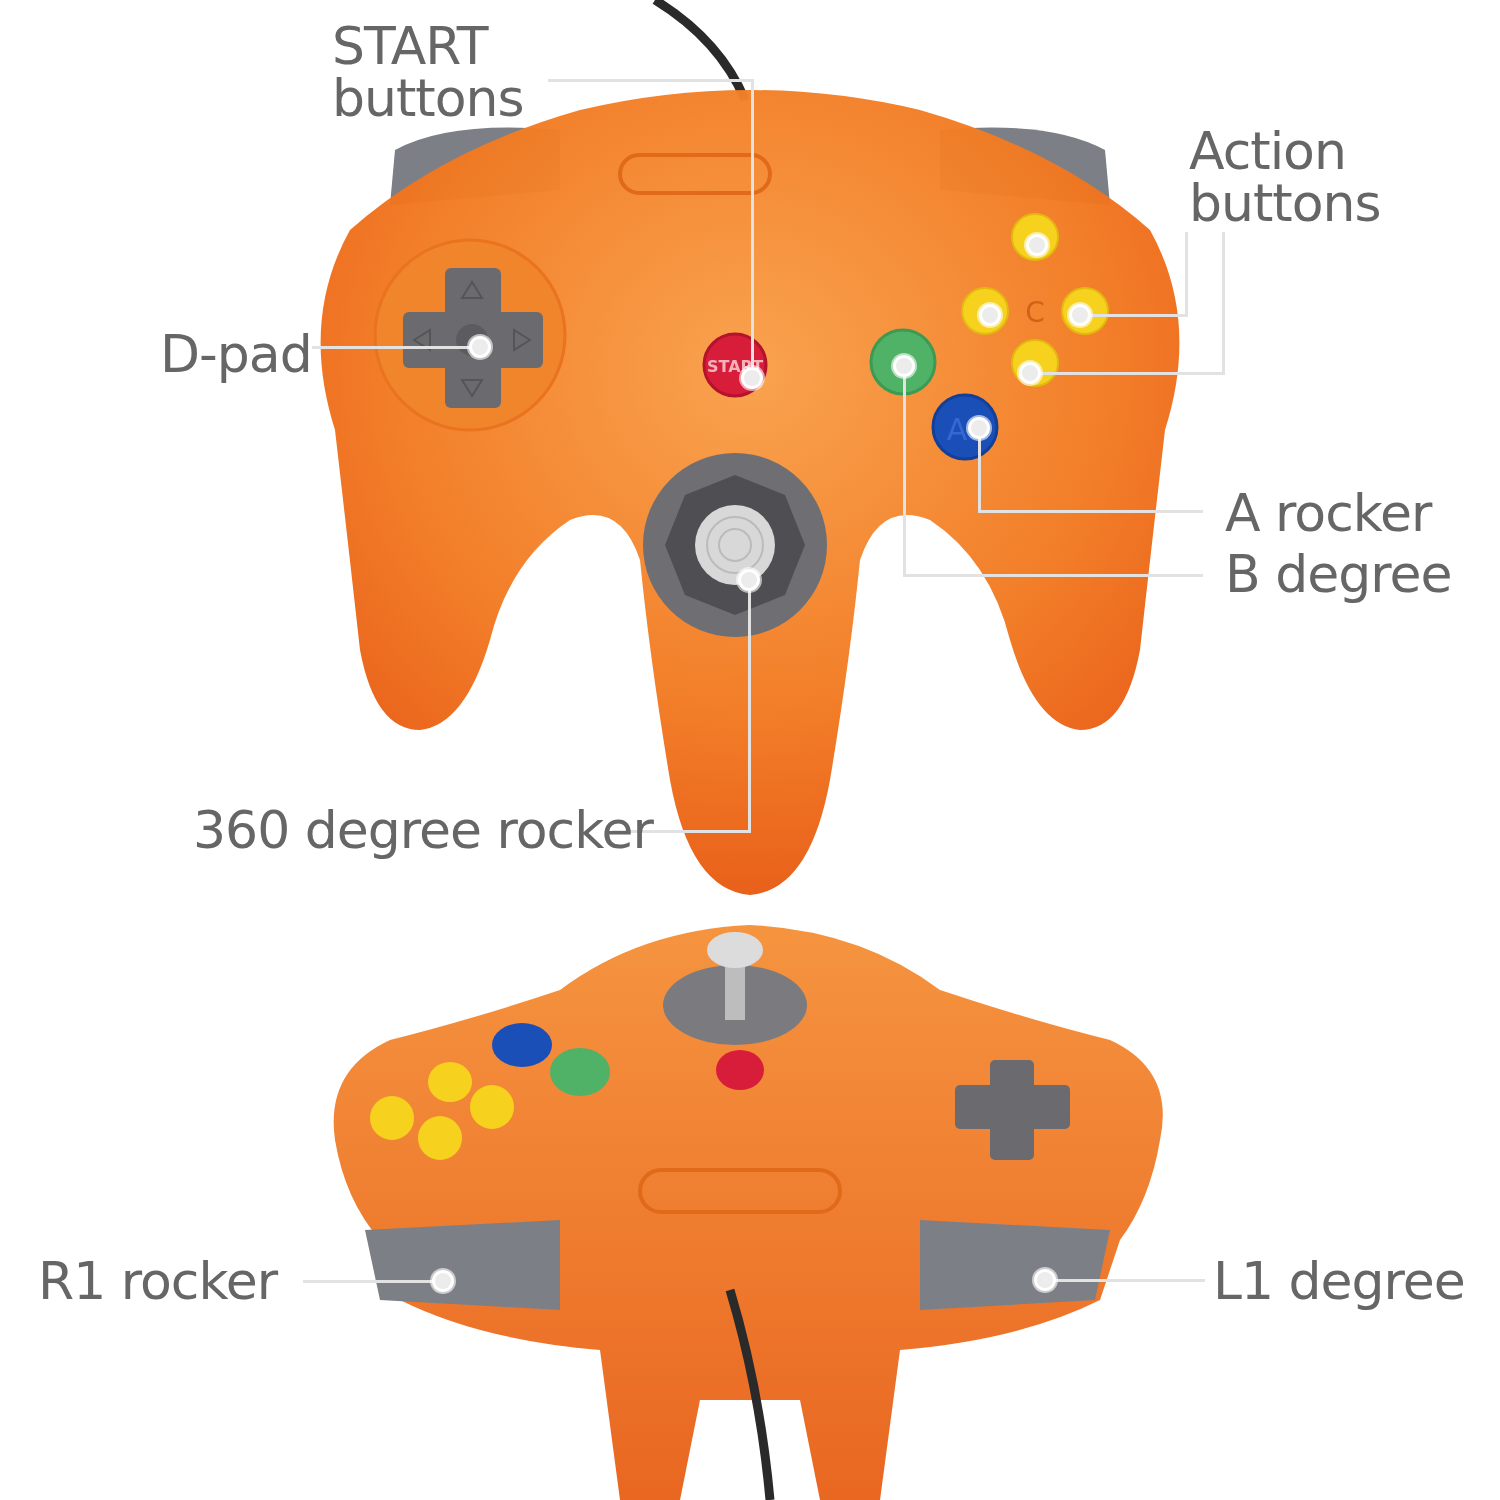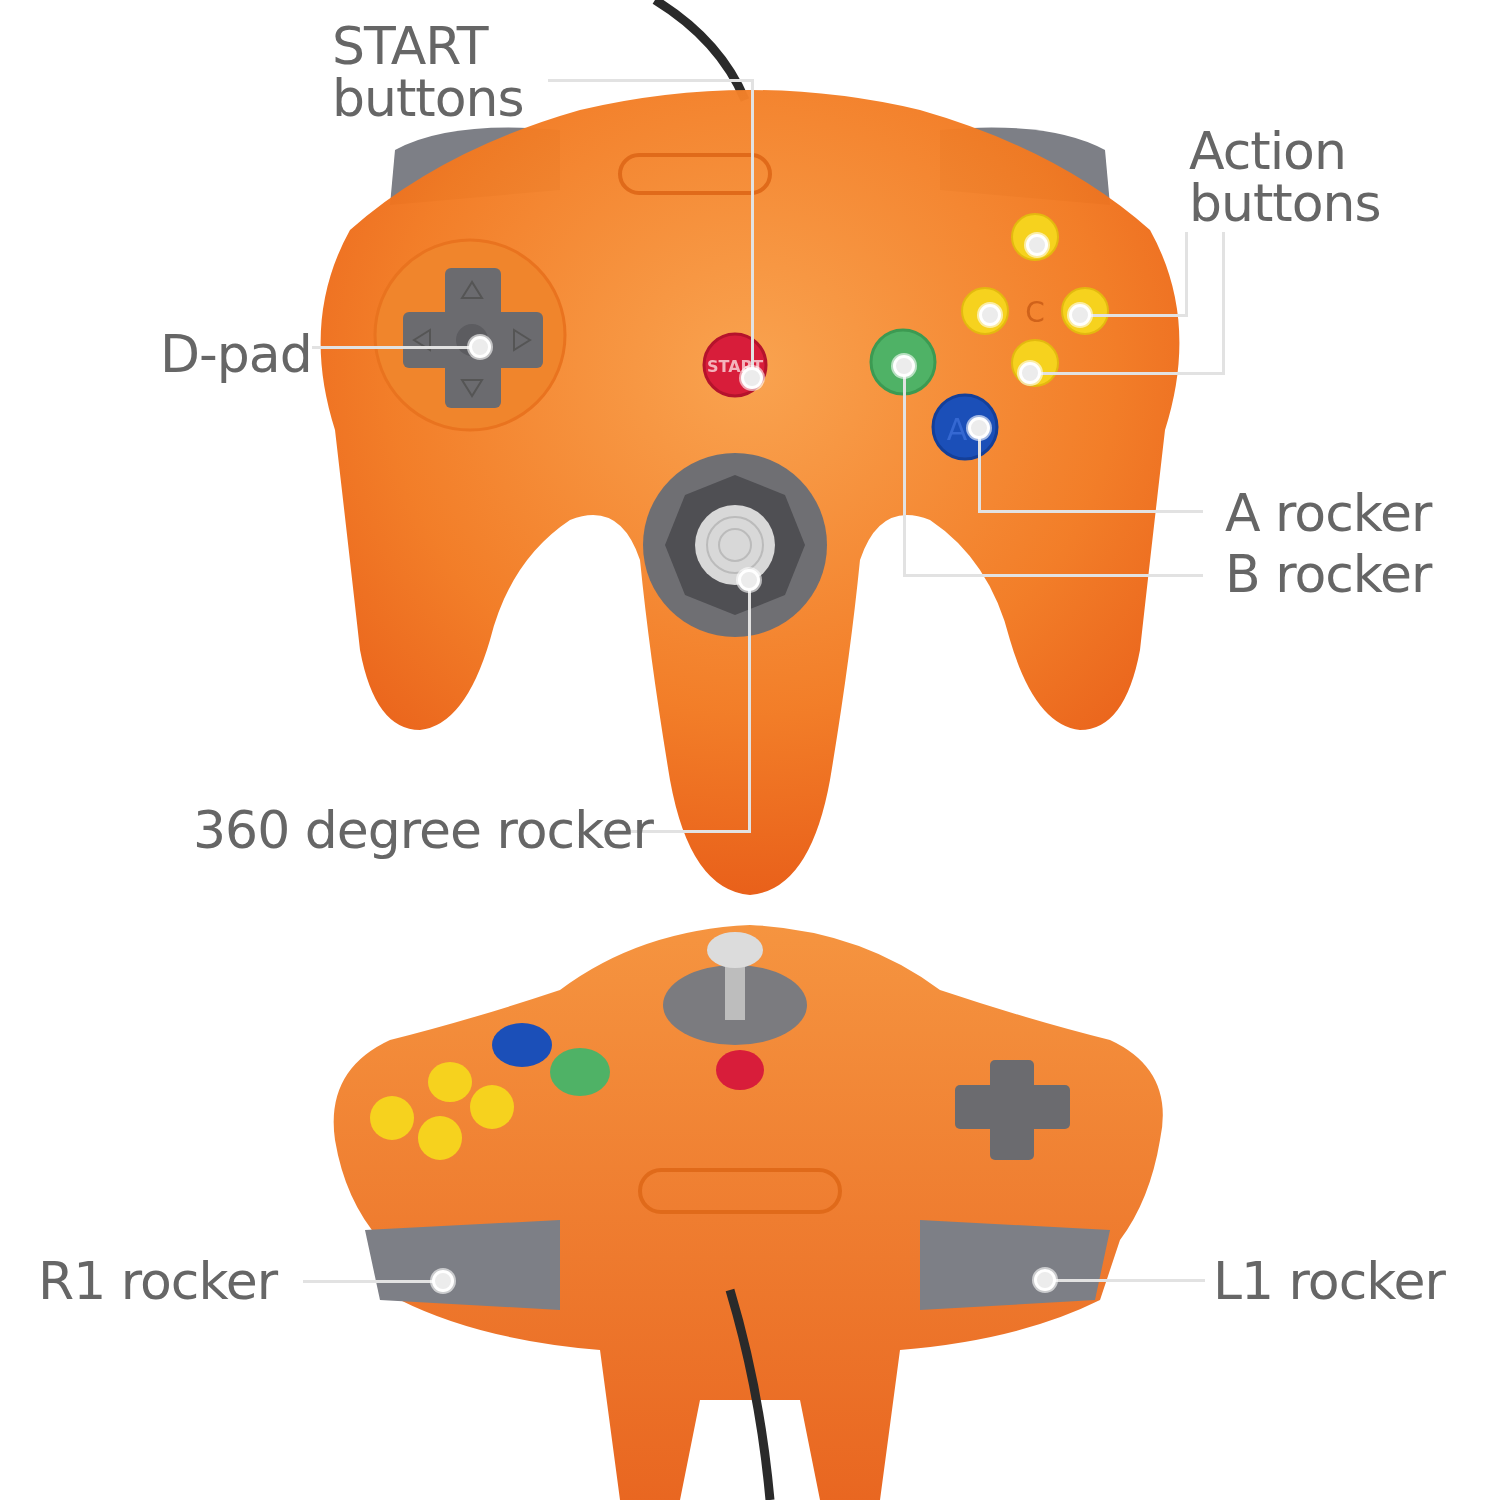--- a/index.html
+++ b/index.html
@@ -168,18 +168,18 @@
 </div>
 
 <div class="label two" style="left:1145px;top:125px;margin-left:44px;">
   <div>Action</div>
   <div>buttons</div>
 </div>
 
 <div class="label" style="left:160px;top:328px;">D-pad</div>
 
 <div class="label" style="left:1225px;top:487px;">A rocker</div>
-<div class="label" style="left:1225px;top:548px;">B rocker</div>
+<div class="label" style="left:1225px;top:548px;">B degree</div>
 
 <div class="label" style="left:193px;top:804px;text-align:center;">360 degree rocker</div>
 
 <div class="label" style="left:38px;top:1255px;">R1 rocker</div>
-<div class="label" style="left:1213px;top:1255px;">L1 rocker</div>
+<div class="label" style="left:1213px;top:1255px;">L1 degree</div>
 
 </body></html>

